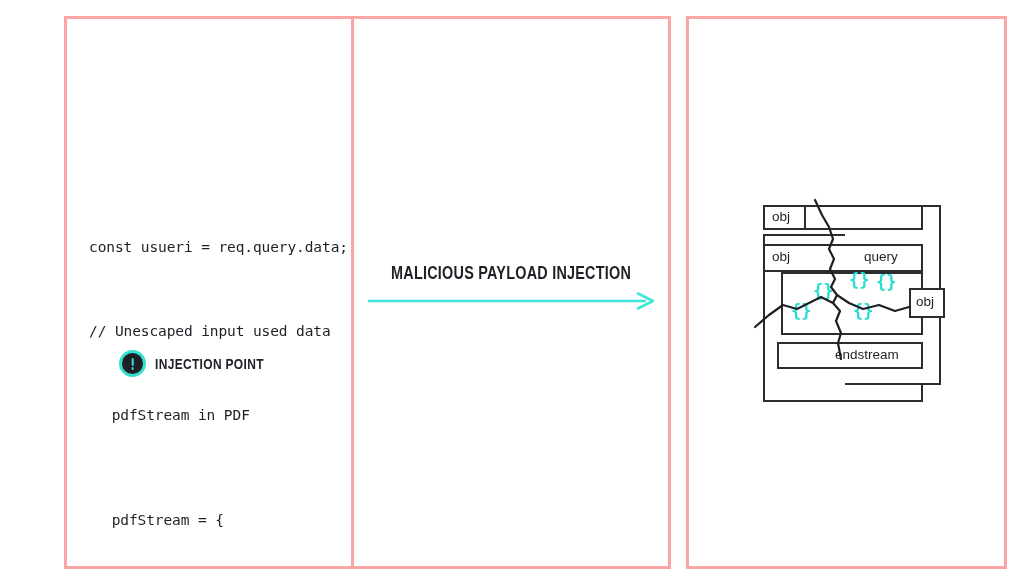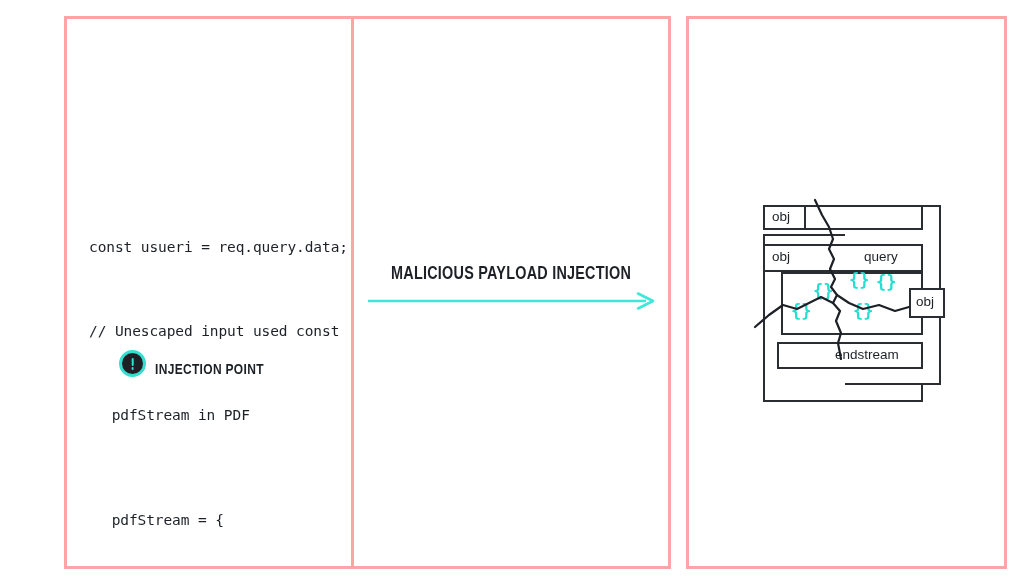--- a/index.html
+++ b/index.html
@@ -45,21 +45,21 @@
     letter-spacing: -0.1px;
   }
   .code-line { height: 21px; position: relative; }
   .ind1 { padding-left: 2.6ch; }
 
   .injection-row {
     position: absolute;
     left: 52px;
     top: 331px;
     display: flex;
-    align-items: flex-end;
+    align-items: center;
     gap: 9px;
   }
   .warn-icon {
     width: 27px;
     height: 27px;
     border-radius: 50%;
     background: #1d2126;
     border: 3px solid #35dfd0;
     box-sizing: border-box;
     position: relative;
@@ -164,21 +164,21 @@
 <body>
 
 <div class="canvas">
 
   <div class="panel" id="panel-code">
 
     <div class="code-block">
 
       <div class="code-line"><span>const usueri = req.query.data;</span></div>
 
-      <div class="code-line"><span>// Unescaped input used const</span></div>
+      <div class="code-line"><span>// Unescaped input used data</span></div>
 
       <div class="code-line ind1"><span>pdfStream in PDF</span></div>
 
 
       <div class="code-line ind1"><span>pdfStream = {</span></div>
 
       
 
       
 

